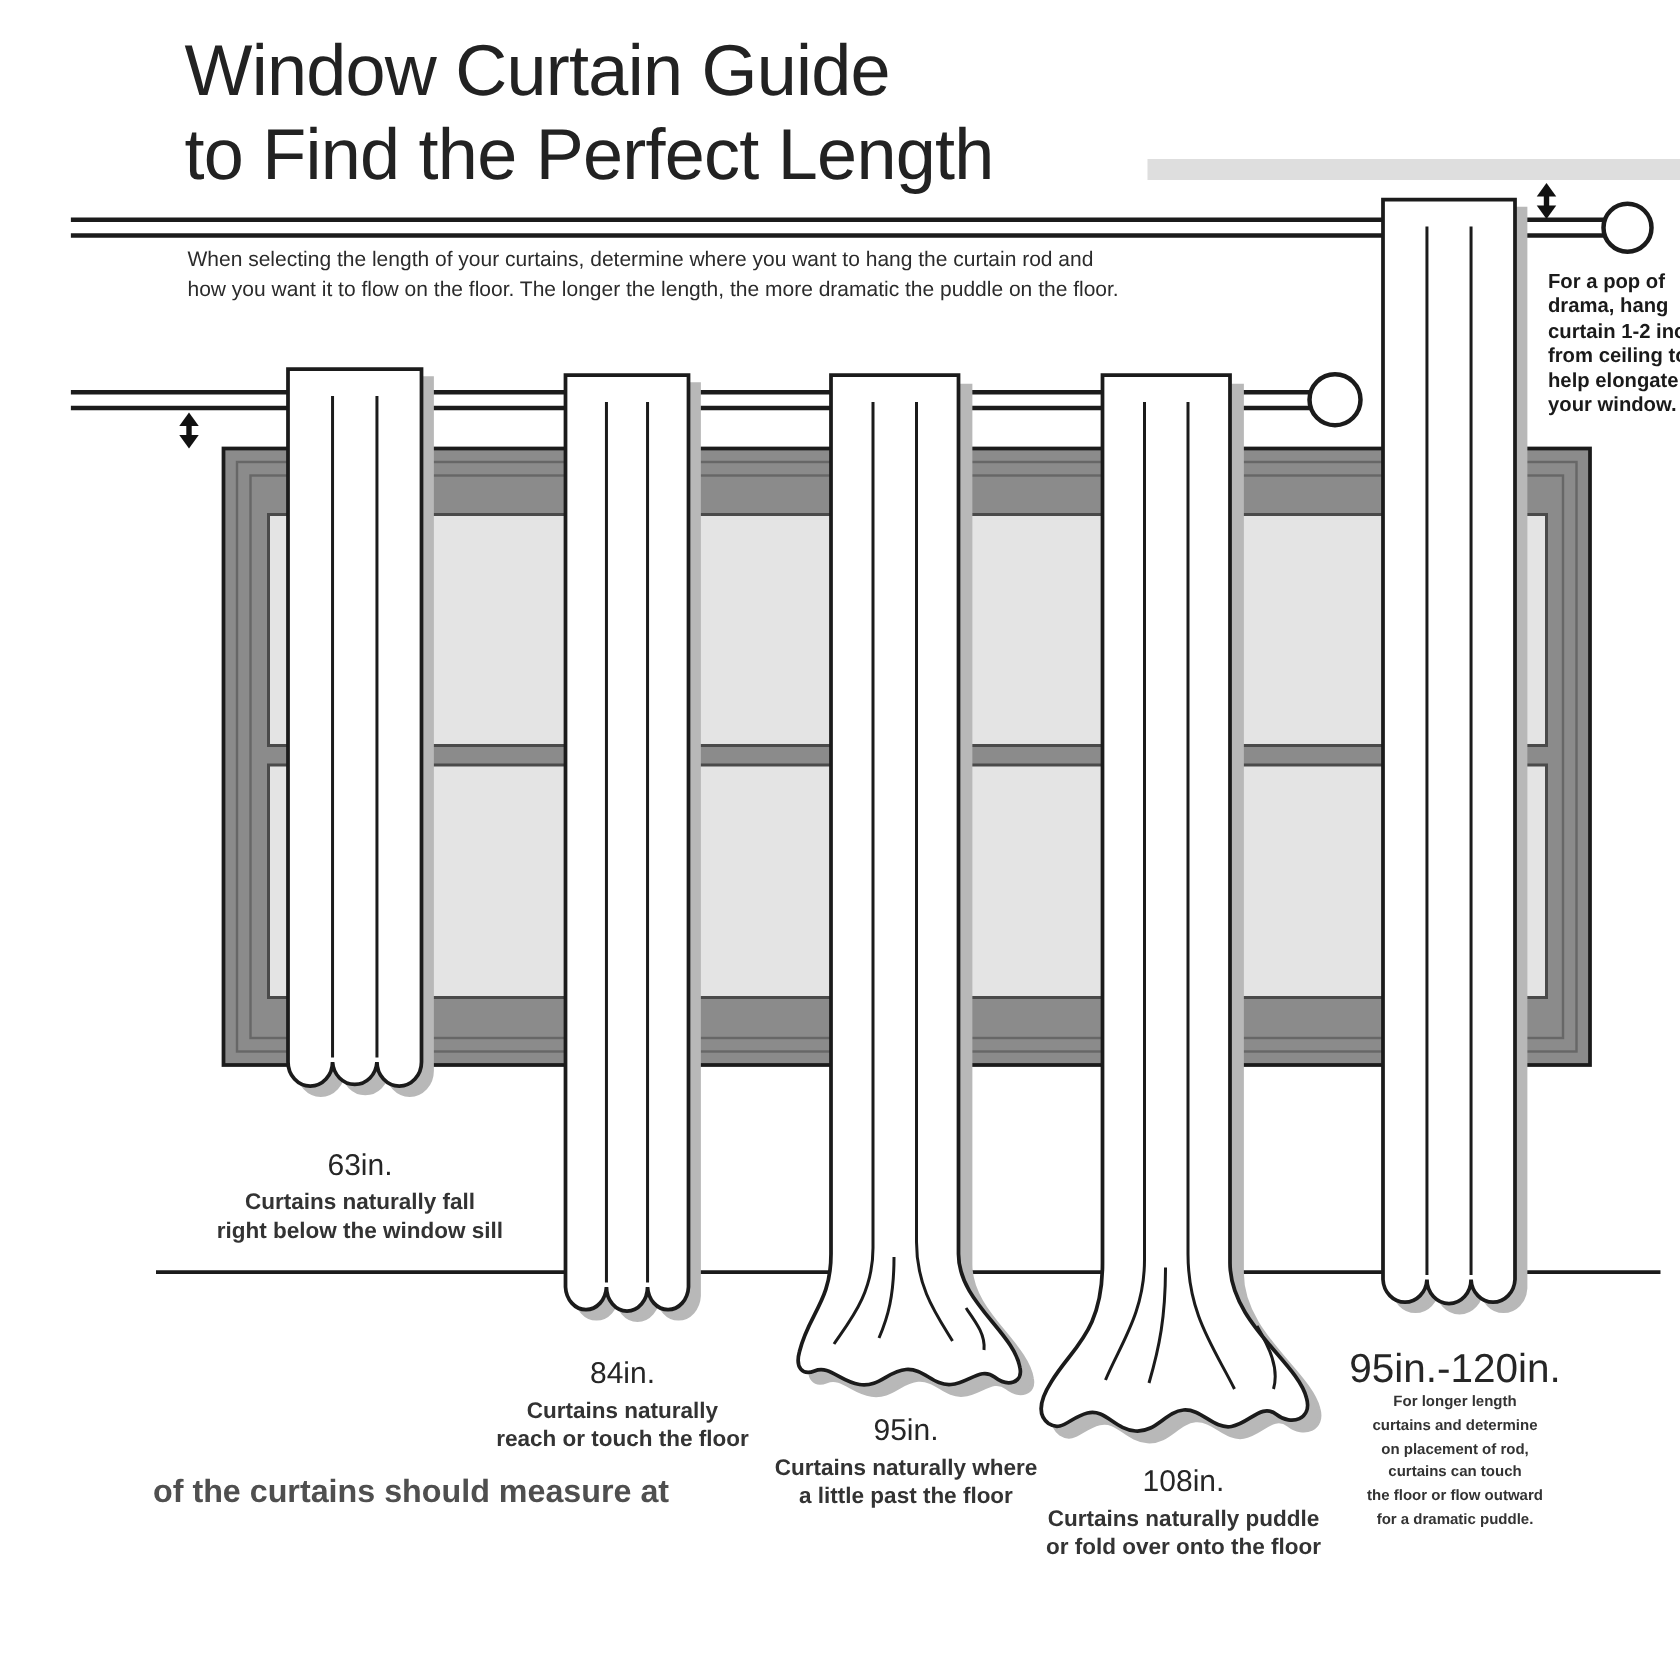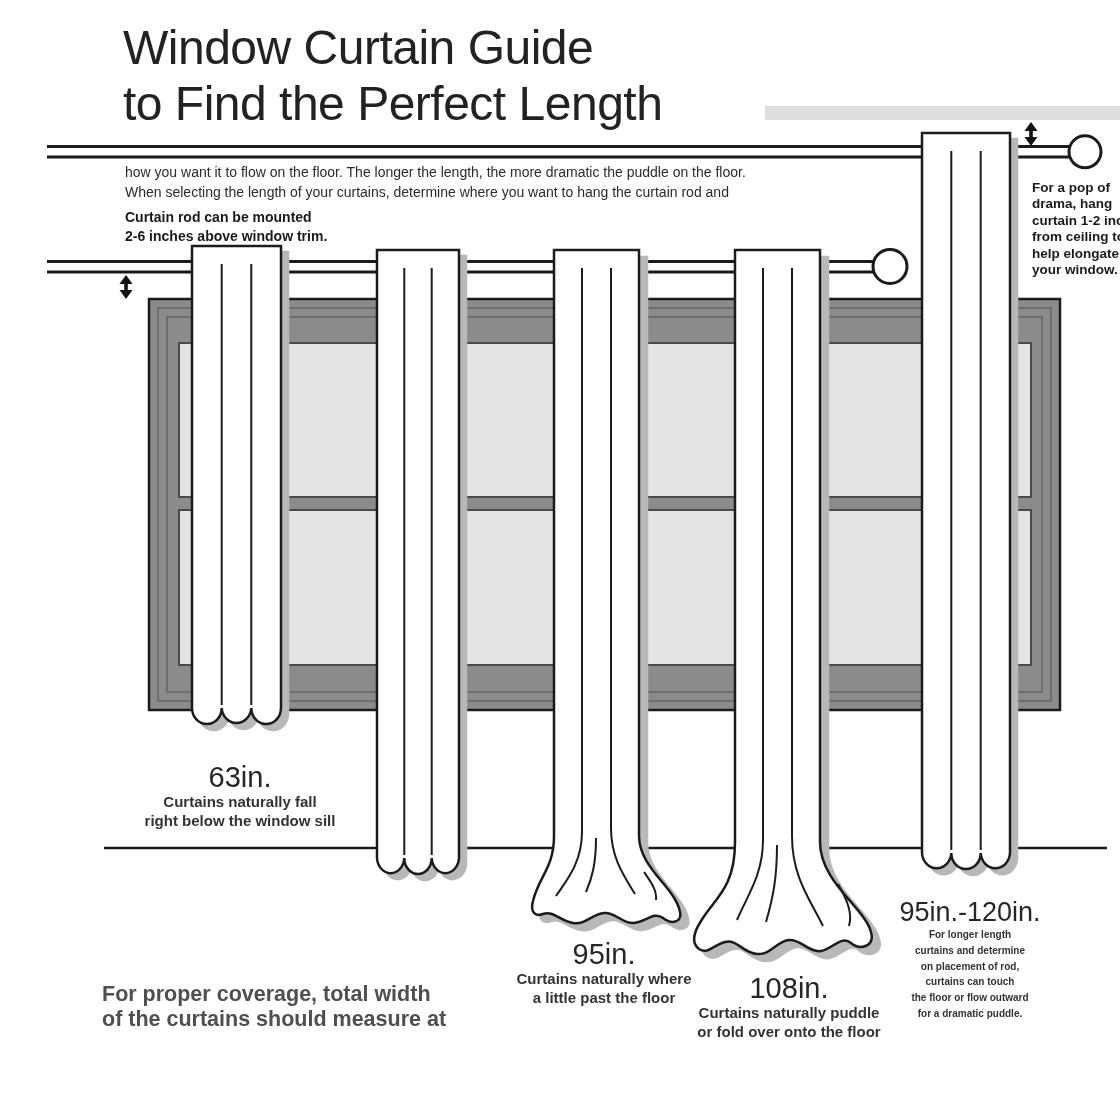--- a/index.html
+++ b/index.html
@@ -5,21 +5,21 @@
   html,body{margin:0;padding:0;background:#ffffff;}
   .canvas{position:relative;width:1120px;height:1120px;background:#fff;overflow:hidden;
           font-family:"Liberation Sans", sans-serif;margin-left:47px;}
   .t{position:absolute;}
   .title{left:76px;top:20px;font-size:48px;line-height:56px;letter-spacing:-0.5px;
          color:#222;font-weight:400;}
   .intro{left:78px;top:163px;font-size:14px;line-height:19.5px;color:#2b2b2b;}
   .rodnote{left:78px;top:208px;font-size:14px;line-height:19px;color:#1a1a1a;font-weight:bold;}
   .drama{left:985px;top:180px;font-size:13.5px;line-height:16.4px;color:#1a1a1a;font-weight:bold;}
   .label-block{position:absolute;transform:translateX(-50%);text-align:center;white-space:nowrap;}
-  .len{font-size:29px;line-height:32px;color:#262626;}
+  .len{font-size:20px;line-height:32px;color:#262626;}
   .len.small{font-size:27px;line-height:30px;}
   .desc{font-size:15px;line-height:18.5px;color:#333;font-weight:bold;}
   .desc.small{font-size:10px;line-height:15.8px;}
   .coverage{left:55px;top:982px;font-size:21.5px;line-height:24.6px;color:#4f4f4f;font-weight:bold;}
   svg.diagram{position:absolute;left:0;top:0;}
 </style>
 </head>
 <body>
 
 <div class="canvas">
@@ -127,44 +127,45 @@
       </g>
     </g>
   </svg>
 
   <div class="t title">
     <div>Window Curtain Guide</div>
     <div>to Find the Perfect Length</div>
   </div>
 
   <div class="t intro">
+    <div>When selecting the length of your curtains, determine where you want to hang the curtain rod and</div>
     <div>how you want it to flow on the floor. The longer the length, the more dramatic the puddle on the floor.</div>
-    <div>When selecting the length of your curtains, determine where you want to hang the curtain rod and</div>
   </div>
 
-  <div class="t rodnote">
-    <div>Curtain rod can be mounted</div>
-    <div>2-6 inches above window trim.</div>
-  </div>
 
   <div class="t drama">
     <div>For a pop of</div>
     <div>drama, hang</div>
     <div>curtain 1-2 inches</div>
     <div>from ceiling to</div>
     <div>help elongate</div>
     <div>your window.</div>
   </div>
 
   <div class="label-block" style="left:193px;top:761px">
     <div class="len">63in.</div>
     <div class="desc">Curtains naturally fall</div>
     <div class="desc">right below the window sill</div>
   </div>
 
+  <div class="label-block" style="left:368px;top:900px">
+    <div class="len">84in.</div>
+    <div class="desc">Curtains naturally</div>
+    <div class="desc">reach or touch the floor</div>
+  </div>
 
   <div class="label-block" style="left:557px;top:938px">
     <div class="len">95in.</div>
     <div class="desc">Curtains naturally where</div>
     <div class="desc">a little past the floor</div>
   </div>
 
   <div class="label-block" style="left:742px;top:972px">
     <div class="len">108in.</div>
     <div class="desc">Curtains naturally puddle</div>
@@ -175,17 +176,16 @@
     <div class="len small">95in.-120in.</div>
     <div class="desc small">For longer length</div>
     <div class="desc small">curtains and determine</div>
     <div class="desc small">on placement of rod,</div>
     <div class="desc small">curtains can touch</div>
     <div class="desc small">the floor or flow outward</div>
     <div class="desc small">for a dramatic puddle.</div>
   </div>
 
   <div class="t coverage">
-    <div>For proper coverage, total width</div>
     <div>of the curtains should measure at</div>
   </div>
 
 </div>
 
 </body></html>

